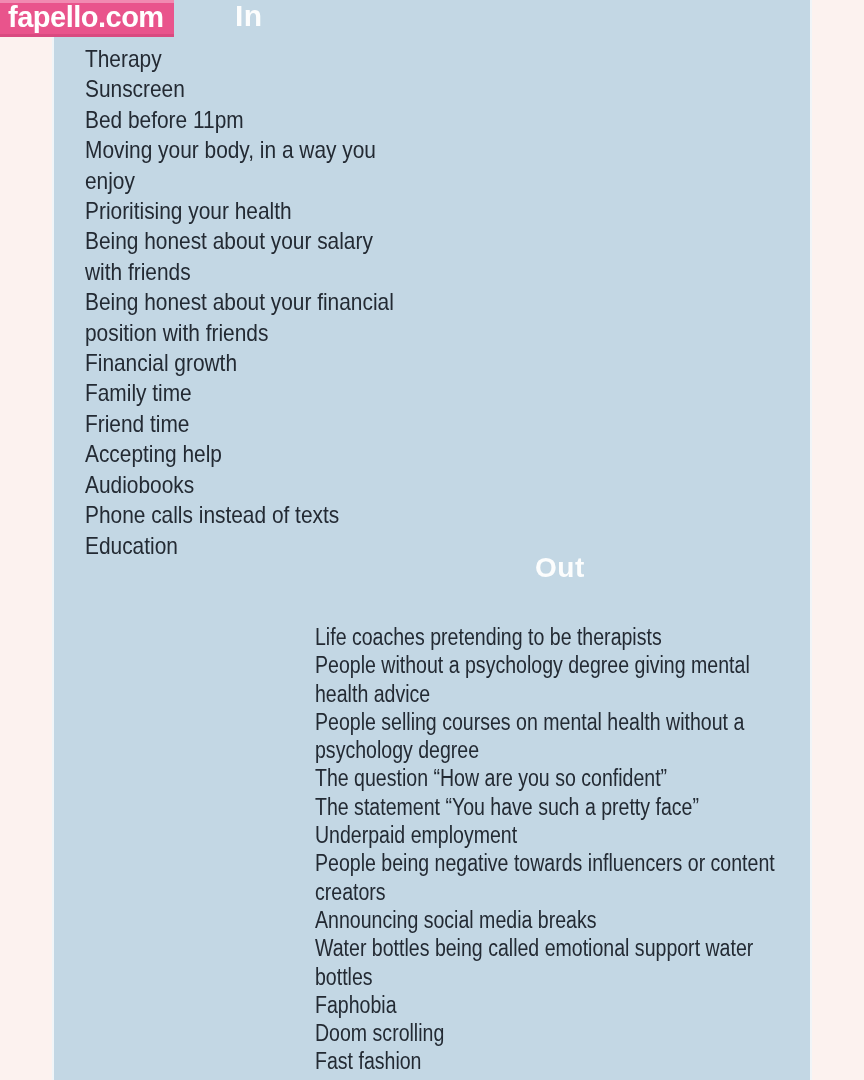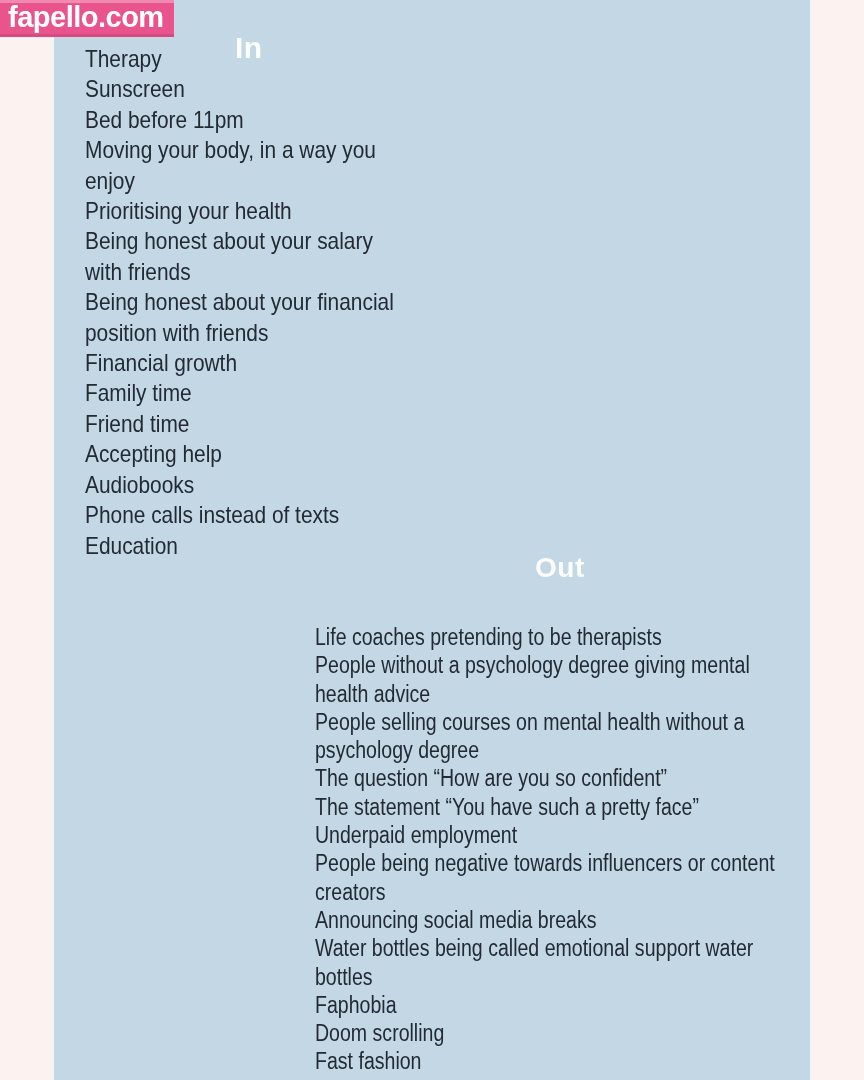--- a/index.html
+++ b/index.html
@@ -50,21 +50,20 @@
     color: #fcfdfd;
     font-weight: 700;
     z-index: 3;
     letter-spacing: 0.5px;
   }
   .heading-in {
     left: 235px;
     top: 0px;
     font-size: 30px;
     line-height: 31px;
-    margin-top: 32px;
   }
   .heading-out {
     left: 535px;
     top: 551px;
     font-size: 28px;
     line-height: 33px;
   }
   .list {
     position: absolute;
     color: #232a33;

